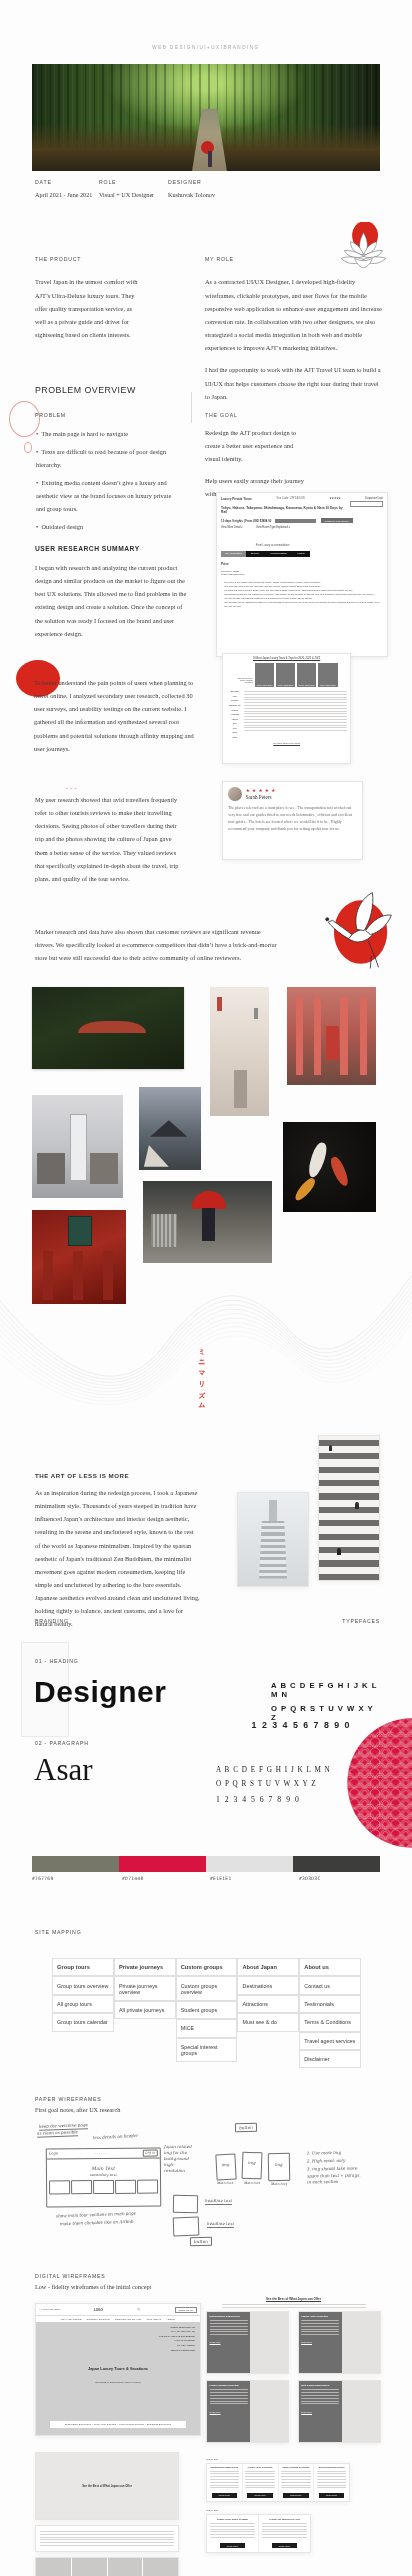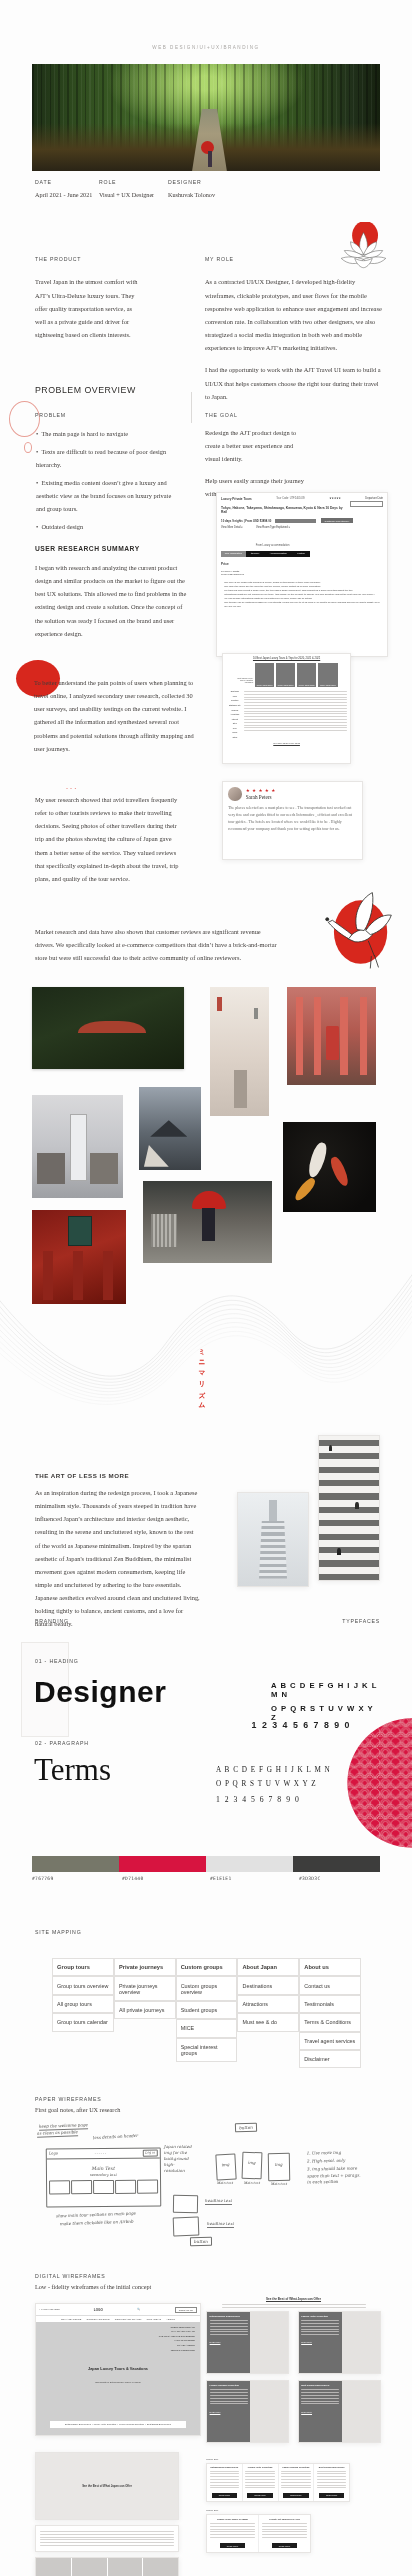--- a/index.html
+++ b/index.html
@@ -324,21 +324,21 @@
             <circle cx="20" cy="10" r="5.5"></circle>
             <circle cx="40" cy="10" r="9"></circle>
         </g>
       </pattern>
     </defs>
     <circle cx="152" cy="130" r="126" fill="#d71440"></circle>
     <circle cx="152" cy="130" r="126" fill="url(#sg)" opacity=".65"></circle>
   </svg>
 
   <div class="abs label" style="left:35px;top:1740px">02 - PARAGRAPH</div>
-  <div class="abs" style="left:34px;top:1752px;font-family:'Liberation Serif',serif;font-size:31px;color:#141414">Terms</div>
+  <div class="abs" style="left:34px;top:1752px;font-family:'Liberation Serif',serif;font-size:31px;color:#141414">Asar</div>
   <div class="abs" style="left:216px;top:1766px;width:118px">
     <div style="font-family:'Liberation Serif',serif;font-size:7.2px;letter-spacing:1px;color:#1a1a1a">A B C D E F G H I J K L M N</div>
     <div style="font-family:'Liberation Serif',serif;font-size:7.2px;letter-spacing:1px;color:#1a1a1a;margin-top:6.2px">O P Q R S T U V W X Y Z</div>
     <div style="font-family:'Liberation Serif',serif;font-size:7.7px;letter-spacing:1.5px;color:#1a1a1a;margin-top:7.2px">1 2 3 4 5 6 7 8 9 0</div>
   </div>
 
   <div class="abs" style="left:32px;top:1856px;width:348px;height:15.5px;display:flex">
     <div style="flex: 1 1 0%; background: rgb(118, 119, 105);"></div>
     <div style="flex: 1 1 0%; background: rgb(215, 20, 64);"></div>
     <div style="flex: 1 1 0%; background: rgb(225, 225, 225);"></div>

